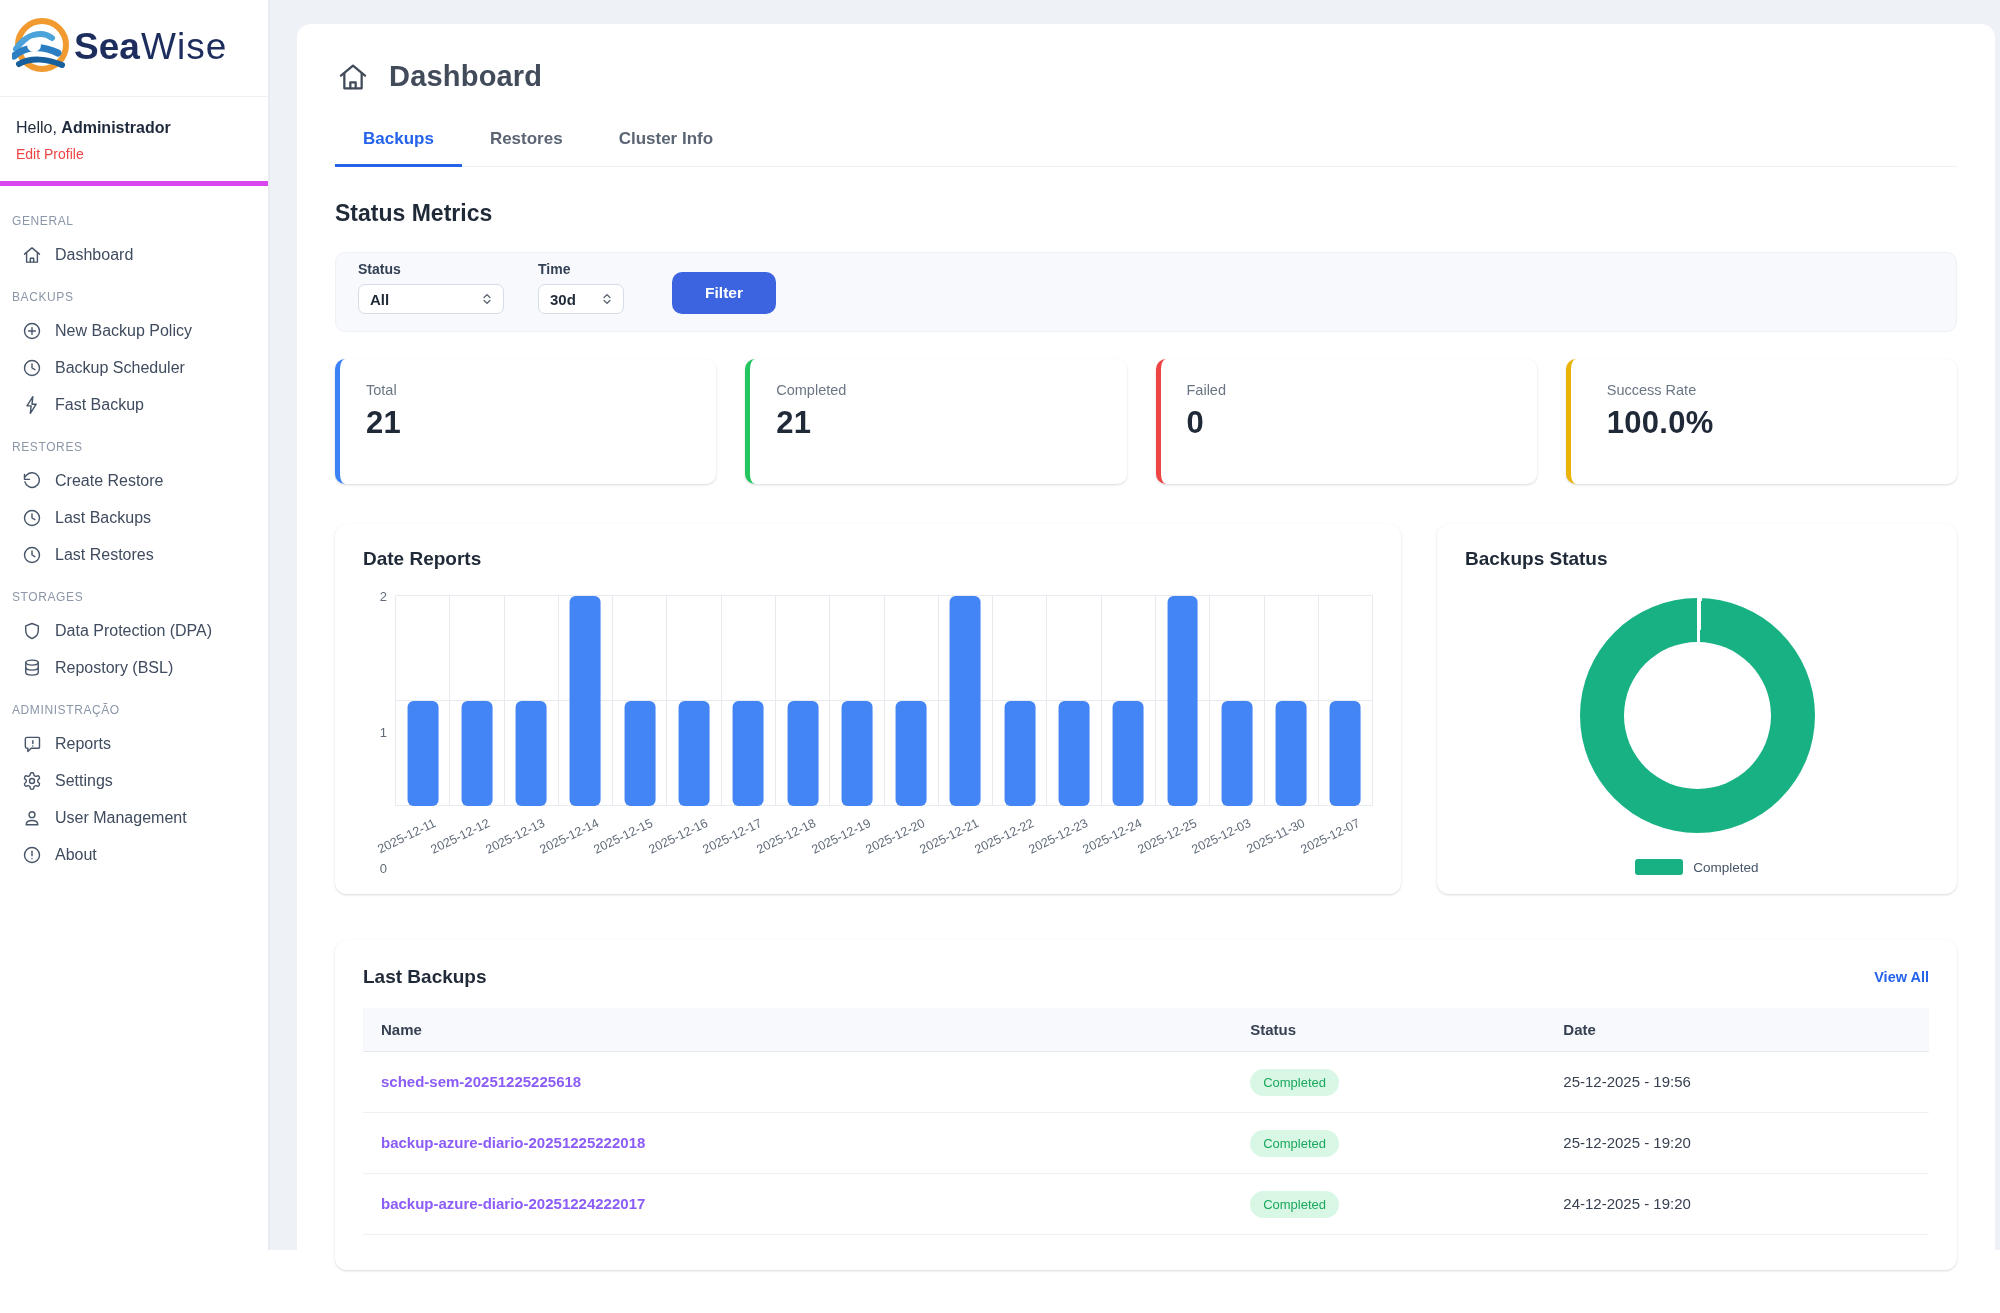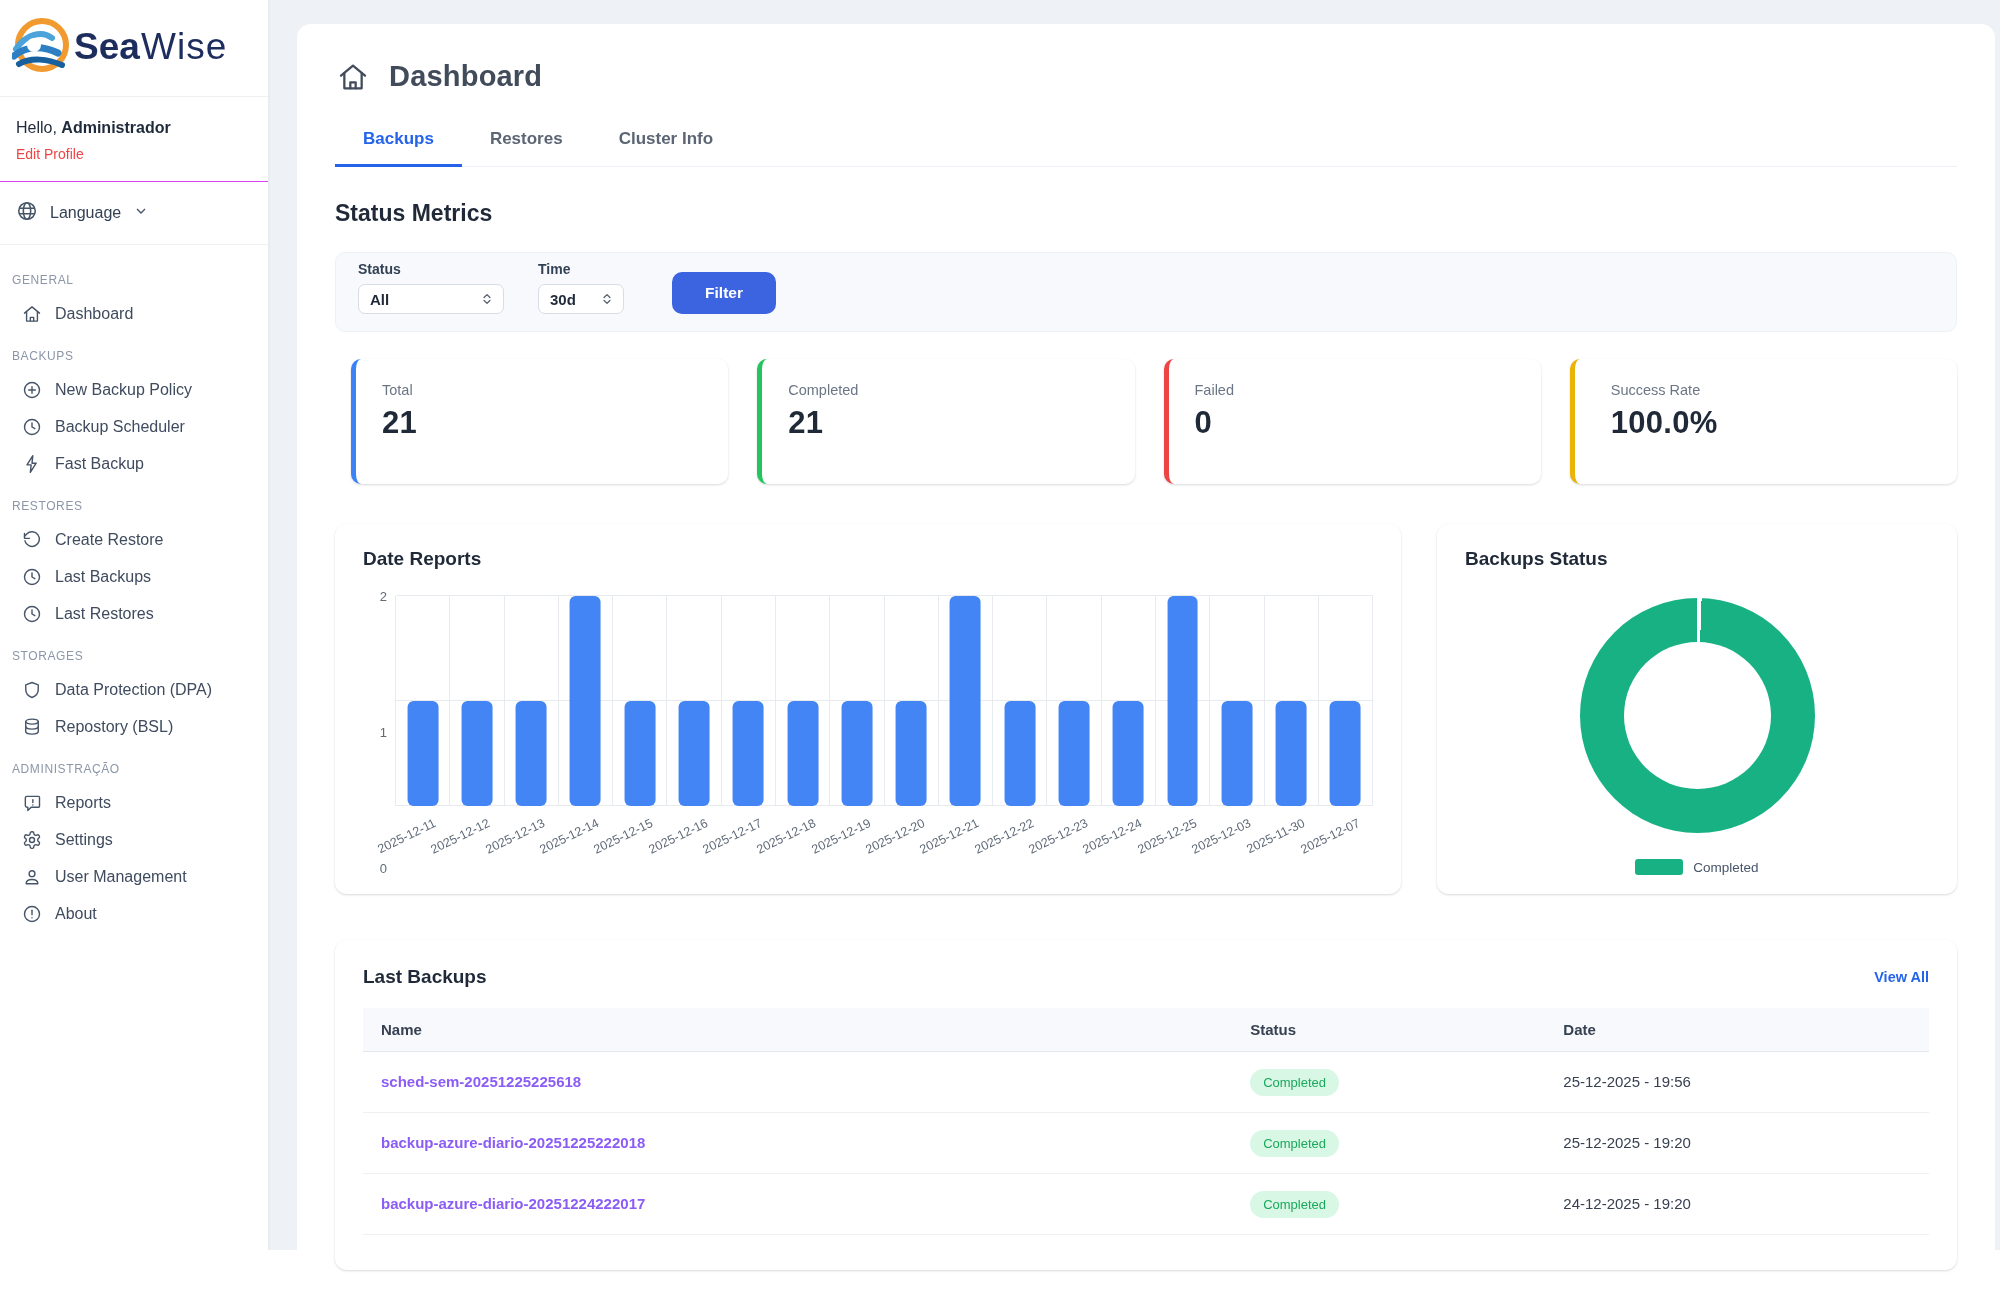--- a/index.html
+++ b/index.html
@@ -15,21 +15,21 @@
   .sidebar {
     position: absolute; left: 0; top: 0; width: 270px; height: 1250px;
     background: #ffffff; border-right: 2px solid #e8ebf1; z-index: 2;
   }
   .main-card {
     position: absolute; left: 297px; top: 24px; width: 1698px; min-height: 1330px;
     background: #ffffff; border-radius: 14px; padding: 36px 38px 40px 38px; z-index: 1;
   }
   
   .logo-block { padding: 14px 12px 16px 12px; border-bottom: 1px solid #eef0f4; }
-  .greet-block { padding: 22px 16px 18px 16px; border-bottom: 1px solid #d946ef; }
+  .greet-block { padding: 22px 16px 18px 16px; border-bottom: 5px solid #d946ef; }
   .greet-line { font-size: 16px; color: #1e293b; }
   .greet-line b { font-weight: bold; }
   .edit-profile { display: inline-block; margin-top: 9px; font-size: 14px; color: #ef4444; cursor: pointer; }
   .lang-row { display: flex; align-items: center; gap: 12px; padding: 18px 16px; border-bottom: 1px solid #eef0f4; cursor: pointer; }
   .lang-row .nav-icon svg { width: 22px; height: 22px; }
   .lang-label { font-size: 16px; color: #334155; }
   .lang-chevron svg { width: 16px; height: 16px; }
   .sidebar-nav { padding: 10px 10px 0 10px; }
   .nav-section-label {
     font-size: 12px; letter-spacing: .6px; color: #8b96a8;
@@ -70,21 +70,21 @@
   }
   .select .chevrons { color: #5b6573; display: inline-flex; }
   .select .chevrons svg { width: 14px; height: 14px; }
   .select-status { width: 146px; }
   .select-time { width: 86px; }
   .filter-btn {
     width: 104px; height: 42px; border: none; border-radius: 10px;
     background: #3c63e0; color: #ffffff; font-family: inherit;
     font-size: 15.5px; font-weight: bold; cursor: pointer; margin-left: 14px;
   }
-  .stat-row { display: flex; gap: 29px; margin-top: 27px; margin-left: 16px; }
+  .stat-row { display: flex; gap: 29px; margin-top: 27px; }
   .stat-card {
     flex: 1; height: 125px; background: #ffffff; border-radius: 10px;
     border-left: 5px solid #ccc; padding: 23px 26px;
     box-shadow: 0 1px 3px rgba(15,23,42,.10), 0 1px 2px rgba(15,23,42,.06);
   }
   .stat-label { font-size: 14.5px; color: #6b7685; }
   .stat-value { margin-top: 7px; font-size: 31px; font-weight: bold; color: #1f2937; letter-spacing: .3px; }
   
   .charts-row { display: flex; gap: 36px; margin-top: 40px; align-items: stretch; }
   .chart-card {
@@ -151,35 +151,20 @@
       <text x="62" y="45" font-family="Liberation Sans, sans-serif" font-size="37" font-weight="bold" fill="#1d2d5e">Sea</text>
       <text x="129" y="45" font-family="Liberation Sans, sans-serif" font-size="37" font-weight="normal" fill="#1d2d5e" letter-spacing="1">Wise</text>
     </svg>
   </div>
 
   <div class="greet-block">
     <div class="greet-line"><span>Hello, </span><b>Administrador</b></div>
     <span class="edit-profile">Edit Profile</span>
   </div>
 
-  <div class="lang-row">
-    <span class="nav-icon">
-      <svg viewBox="0 0 24 24" fill="none" stroke="#475569" stroke-width="1.7">
-          <circle cx="12" cy="12" r="9"></circle>
-          <ellipse cx="12" cy="12" rx="4" ry="9"></ellipse>
-          <path d="M3.5 9h17M3.5 15h17"></path>
-        </svg>
-    </span>
-    <span class="lang-label">Language</span>
-    <span class="lang-chevron">
-      <svg viewBox="0 0 24 24" fill="none" stroke="#475569" stroke-width="2">
-          <path d="M6 9l6 6 6-6"></path>
-        </svg>
-    </span>
-  </div>
 
   <nav class="sidebar-nav">
       <div class="nav-section-label">GENERAL</div>
       <div class="nav-item">
         <span class="nav-icon">
           <svg viewBox="0 0 24 24" fill="none" stroke="currentColor" stroke-width="1.7" stroke-linecap="round" stroke-linejoin="round">
             <path d="M3 11L12 3.5 21 11"></path>
             <path d="M5.5 9.3V20.5h13V9.3"></path>
             <path d="M10 20.5v-4.5h4v4.5"></path>
           </svg>

